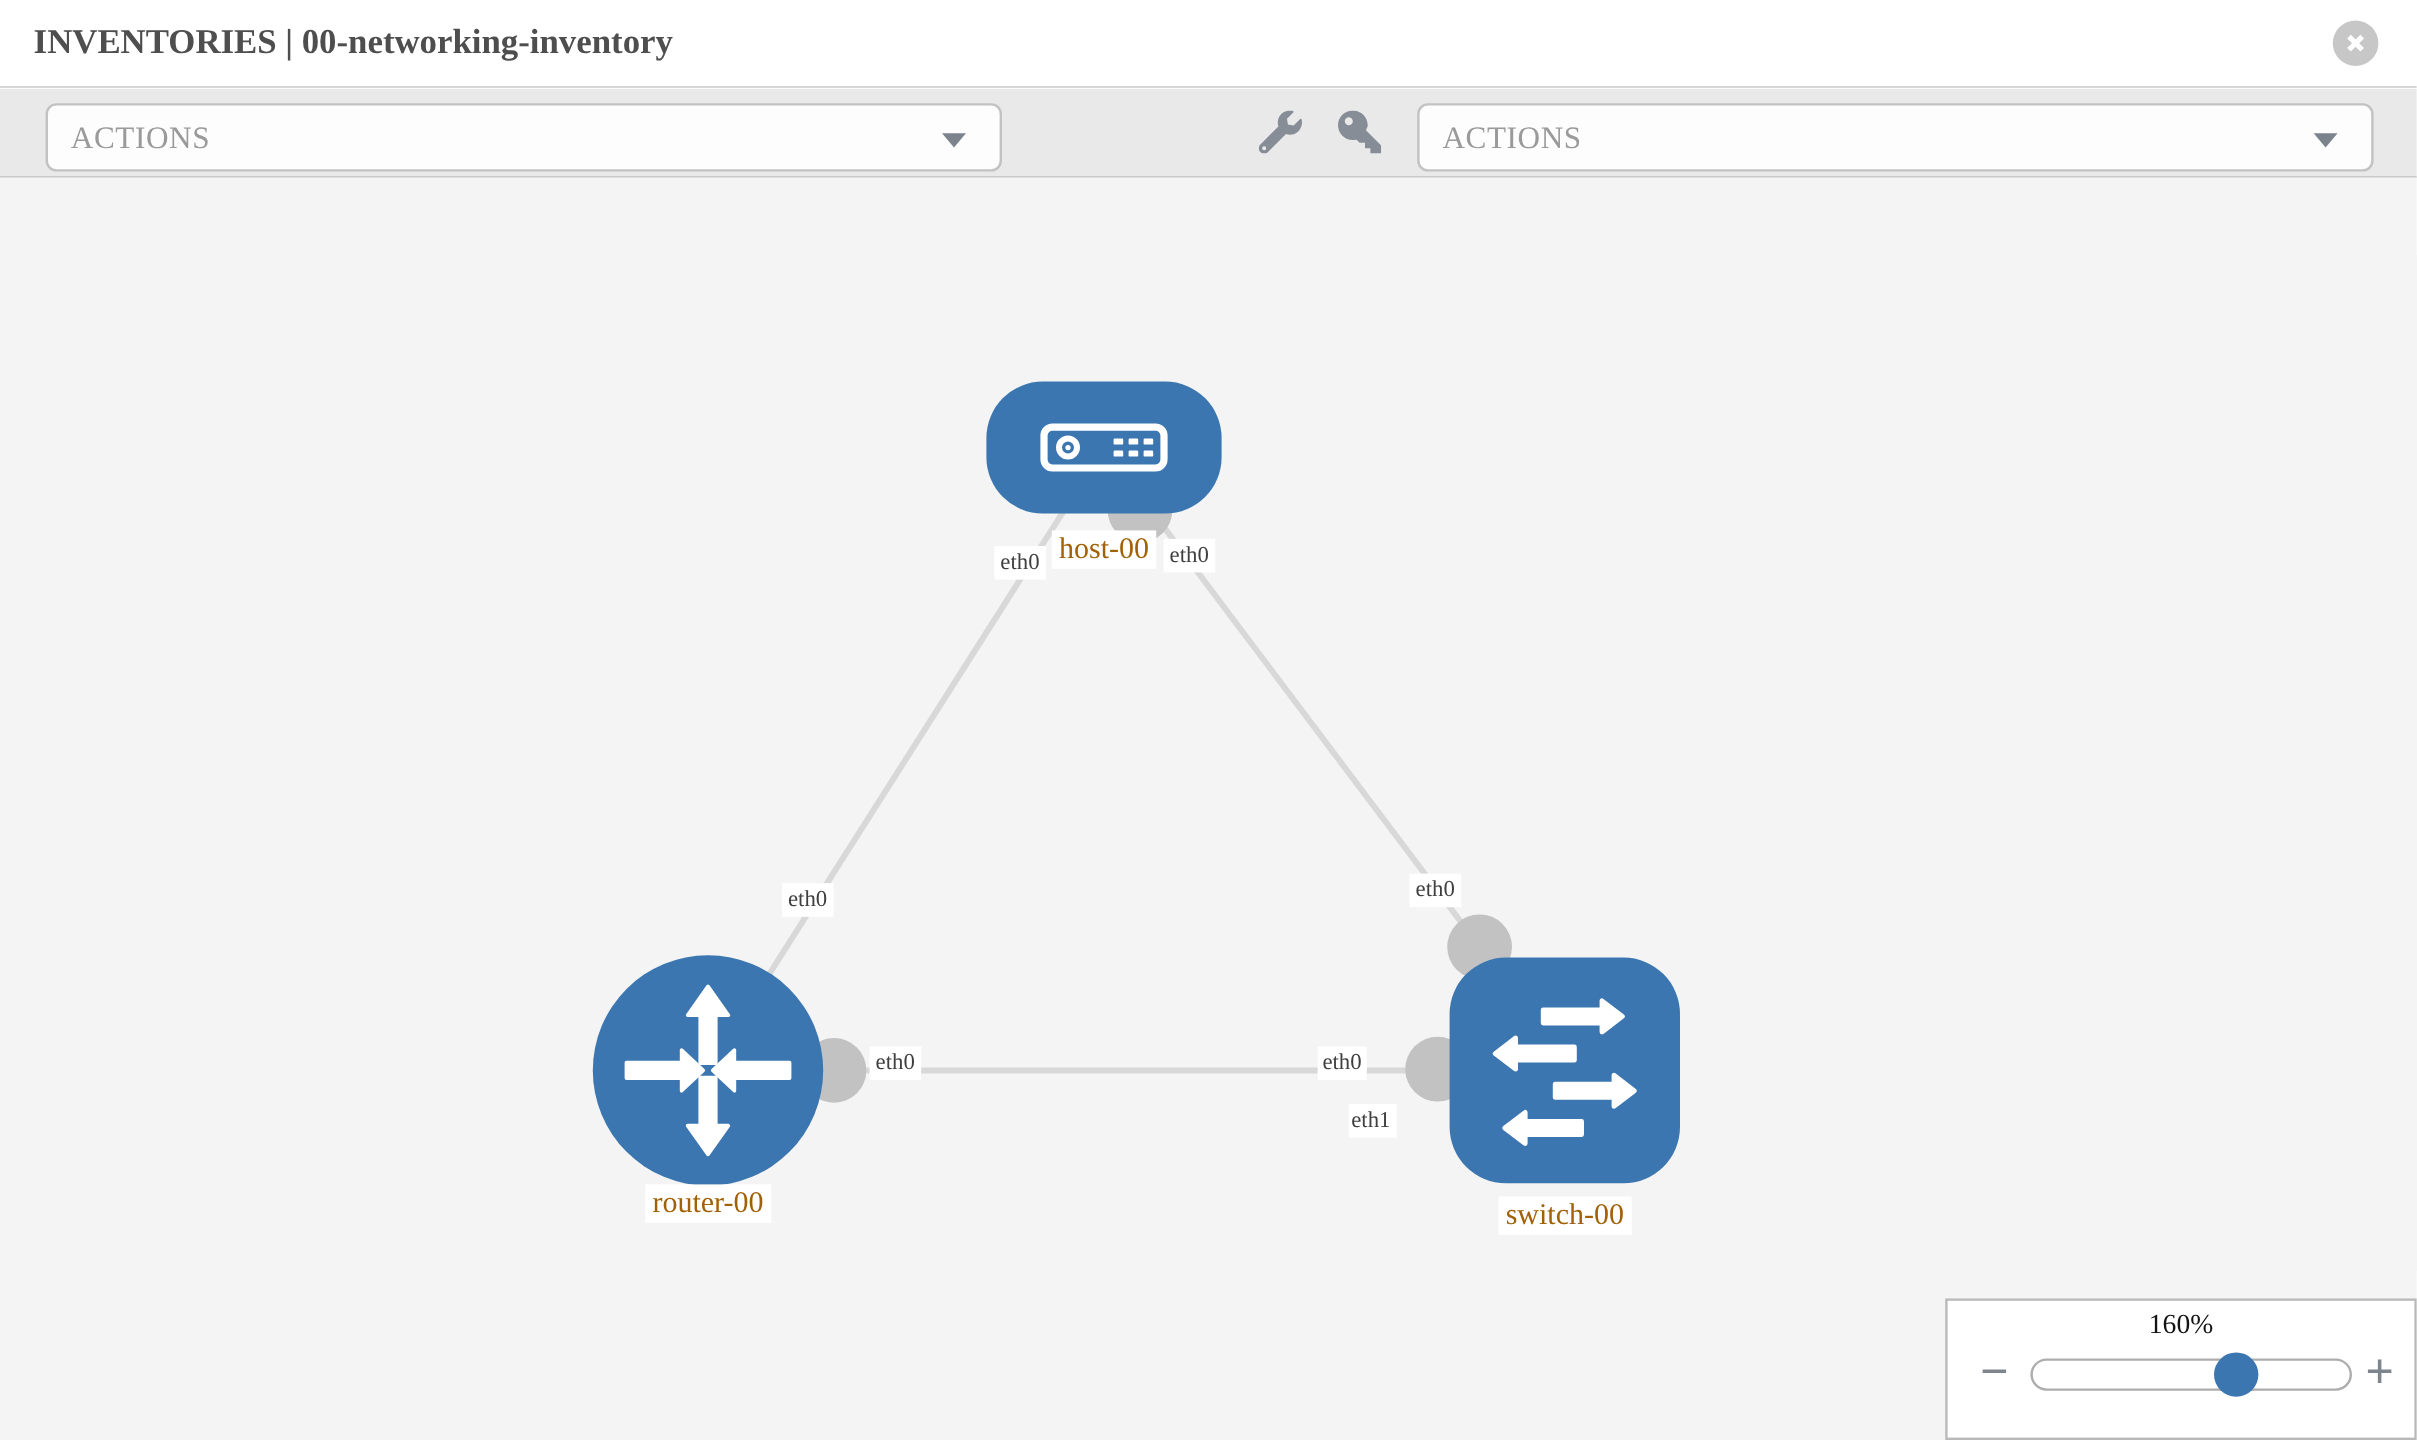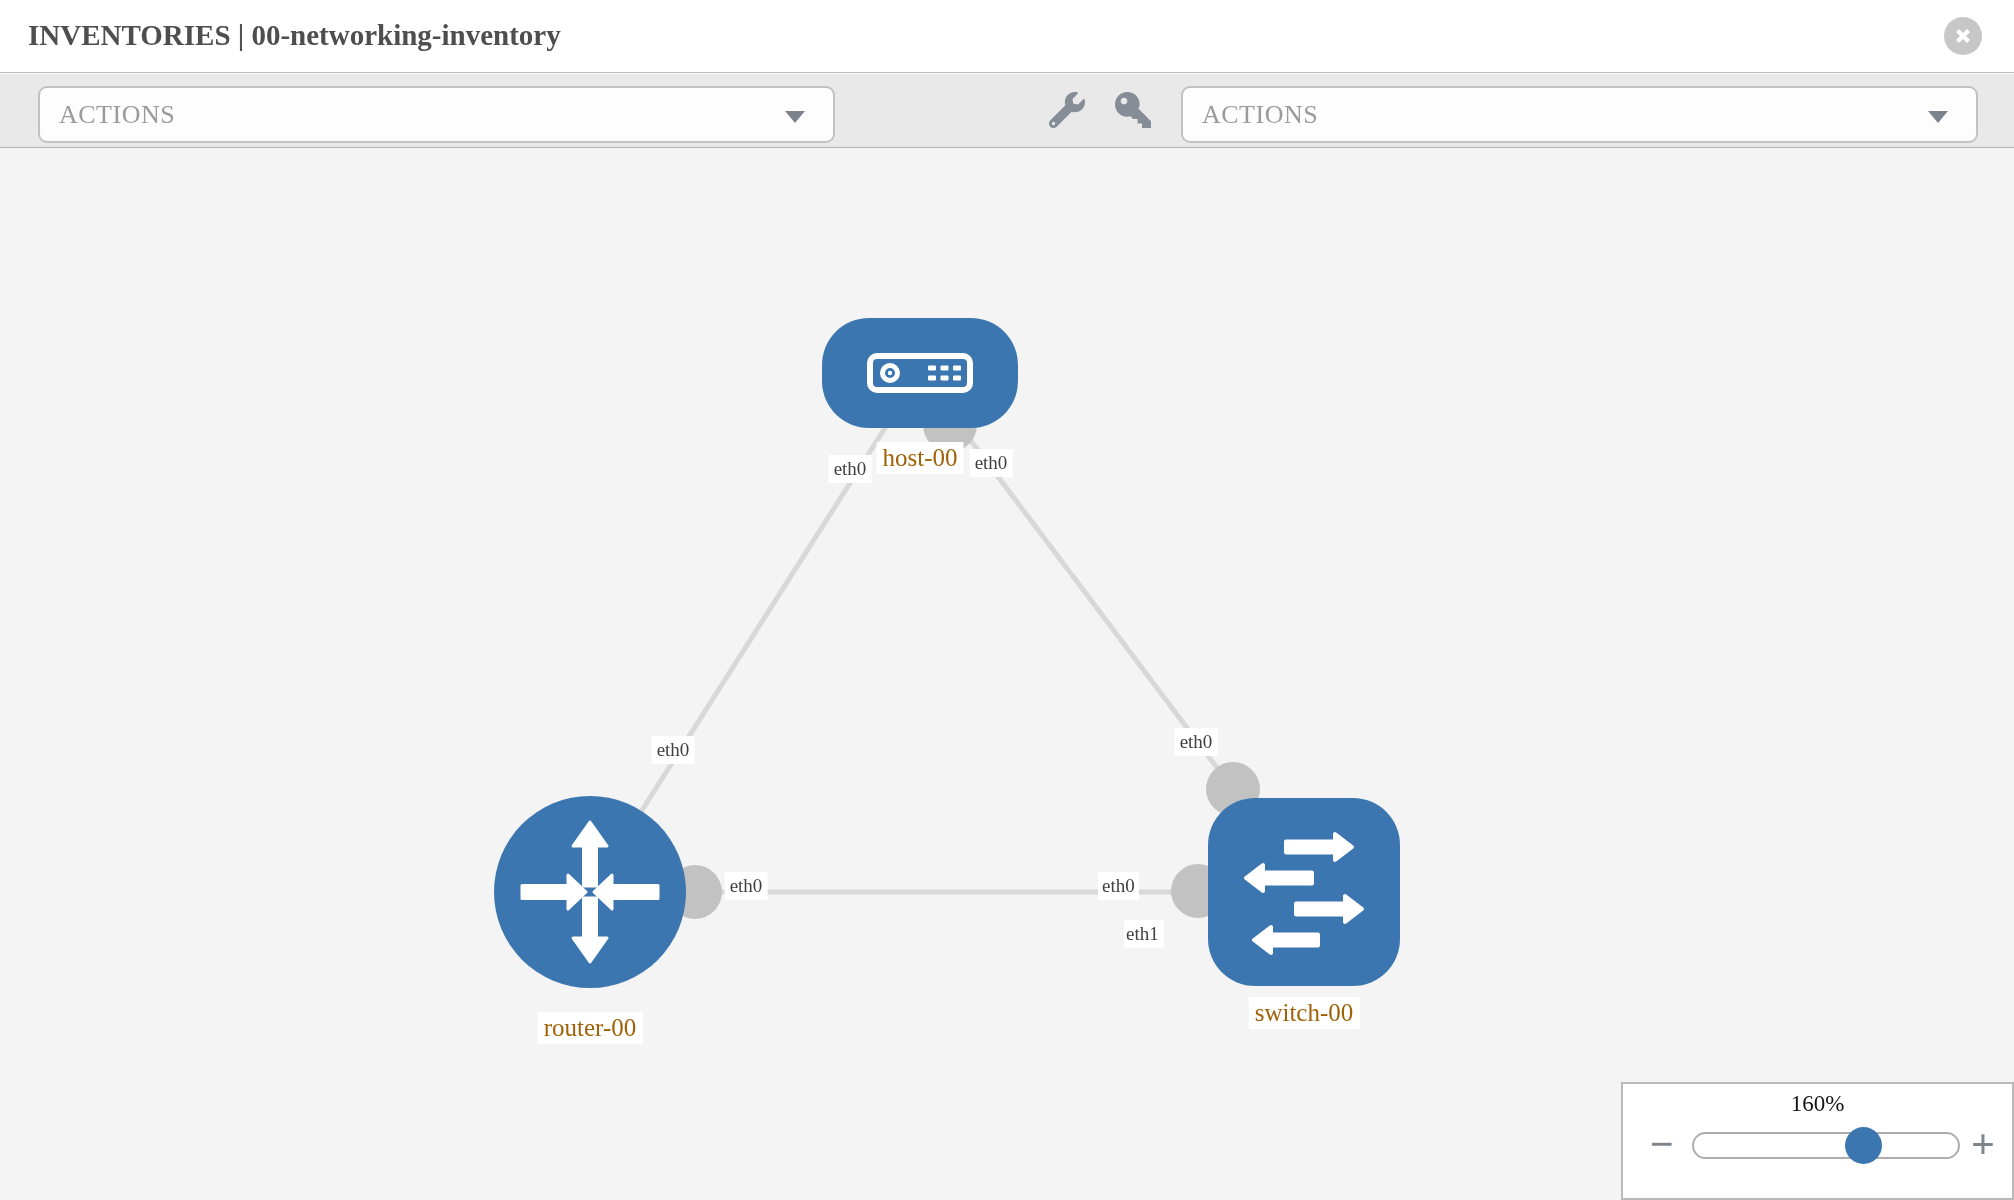--- a/index.html
+++ b/index.html
@@ -175,21 +175,21 @@
         <g transform="translate(1304,744)" fill="#ffffff" stroke="#ffffff" stroke-width="4" stroke-linejoin="round">
           <polygon points="48,-45 31,-58 31,-50.5 -18,-50.5 -18,-39.5 31,-39.5 31,-32"></polygon>
           <polygon points="-58,-14 -41,-27 -41,-19.5 8,-19.5 8,-8.5 -41,-8.5 -41,-1"></polygon>
           <polygon points="58,17 41,4 41,11.5 -8,11.5 -8,22.5 41,22.5 41,30"></polygon>
           <polygon points="-50,48 -33,35 -33,42.5 14,42.5 14,53.5 -33,53.5 -33,61"></polygon>
         </g>
       </g>
     </svg>
 
     <div class="node-label" style="left:920px; top:294px;">host-00</div>
-    <div class="node-label" style="left:590px; top:864px;">router-00</div>
+    <div class="node-label" style="left:590px; top:839px;">router-00</div>
     <div class="node-label" style="left:1304px; top:849px;text-align:center;">switch-00</div>
 
     <div class="iface" style="left:850px; top:307px;">eth0</div>
     <div class="iface" style="left:991px; top:301px;">eth0</div>
     <div class="iface" style="left:673px; top:588px;">eth0</div>
     <div class="iface" style="left:1196px; top:580px;">eth0</div>
     <div class="iface" style="left:746px; top:724px;">eth0</div>
     <div class="iface-overlap" style="left:1098px; top:724px;">
       <span class="under">eth0</span>
       <span class="over">eth1</span>

